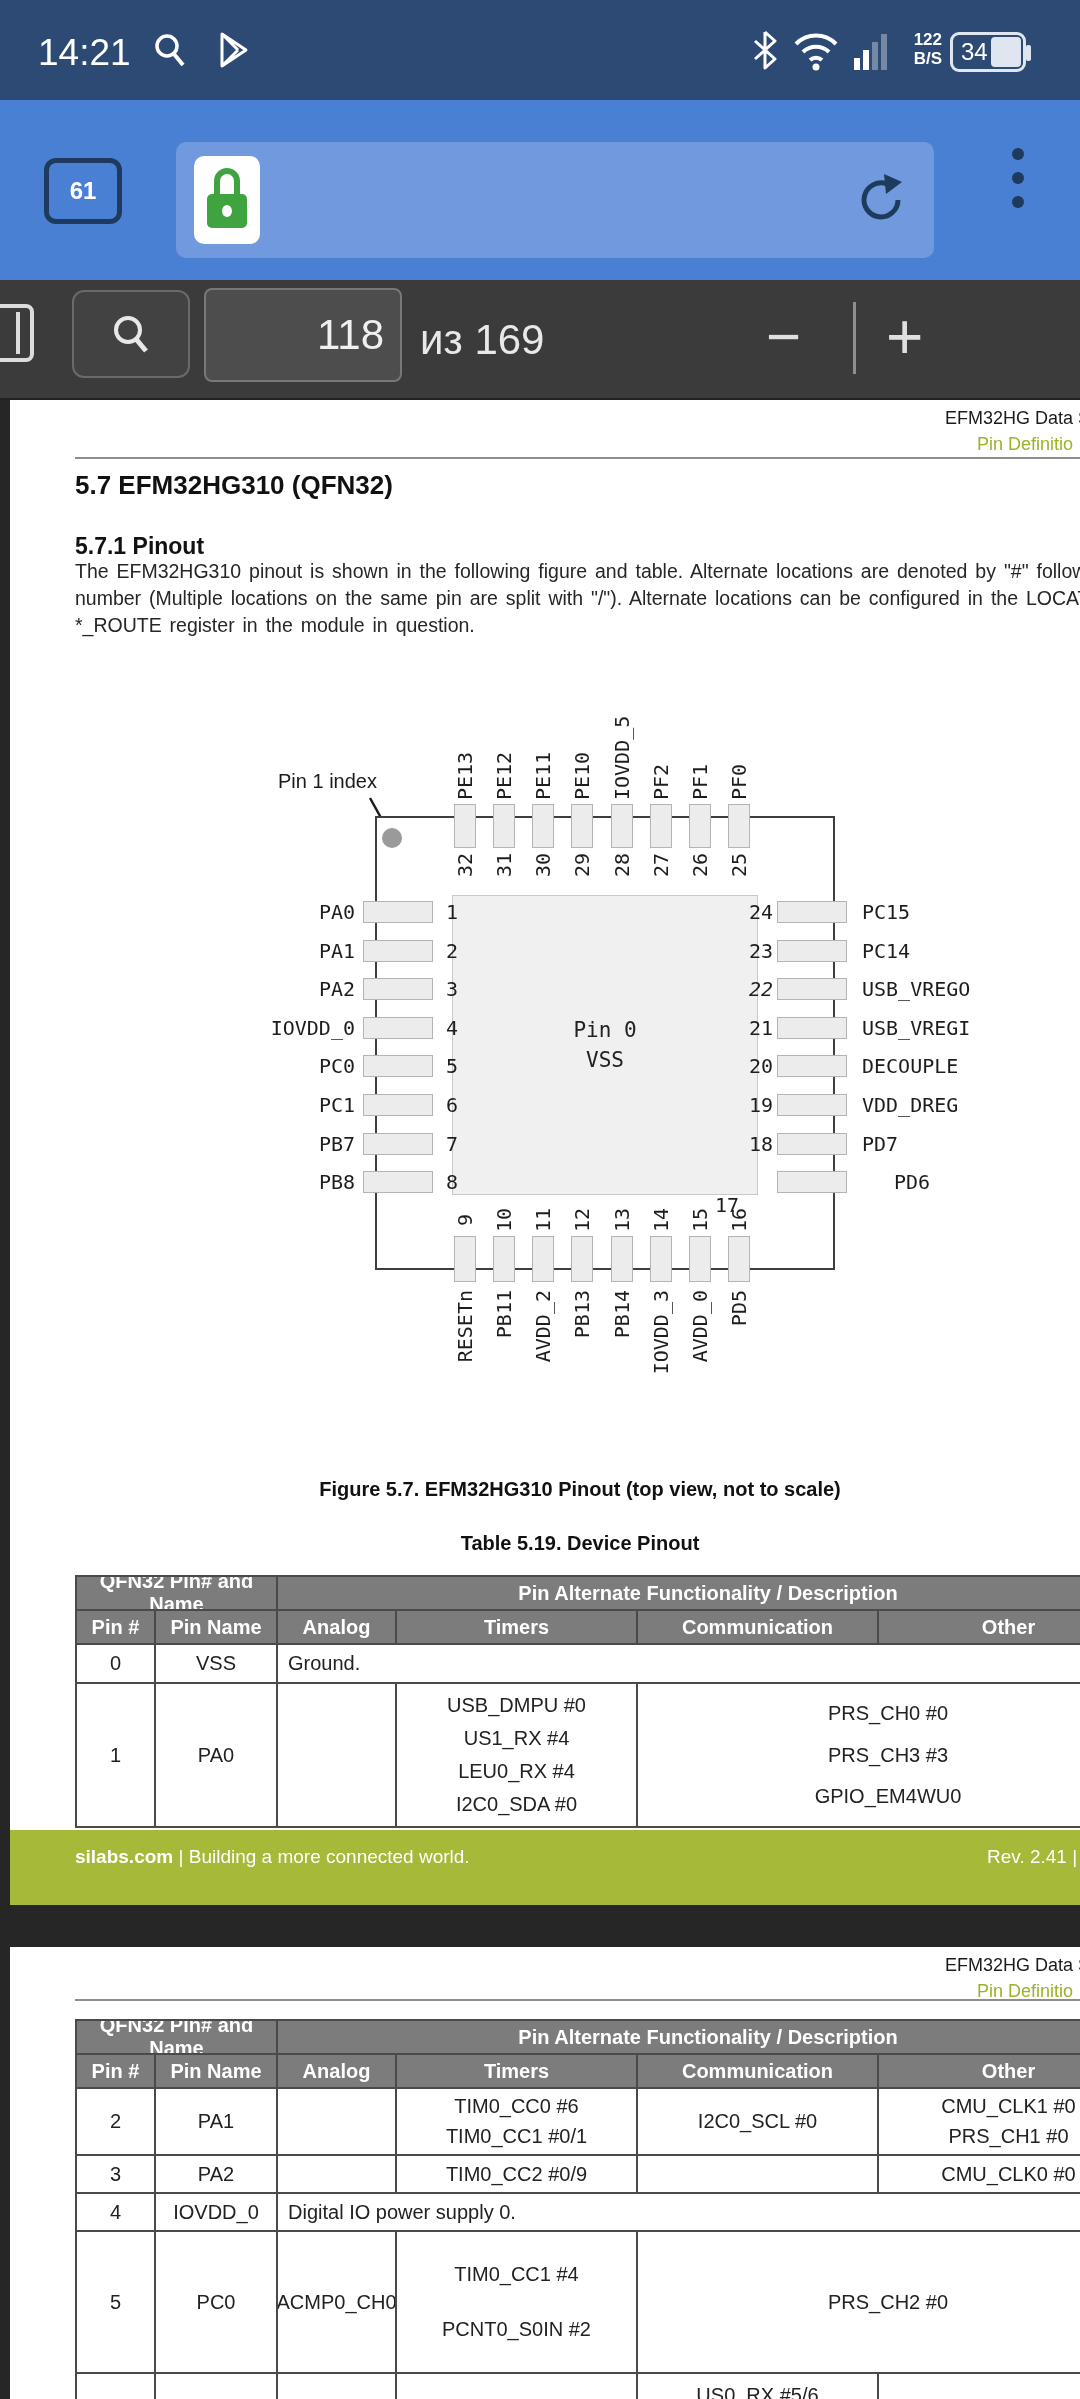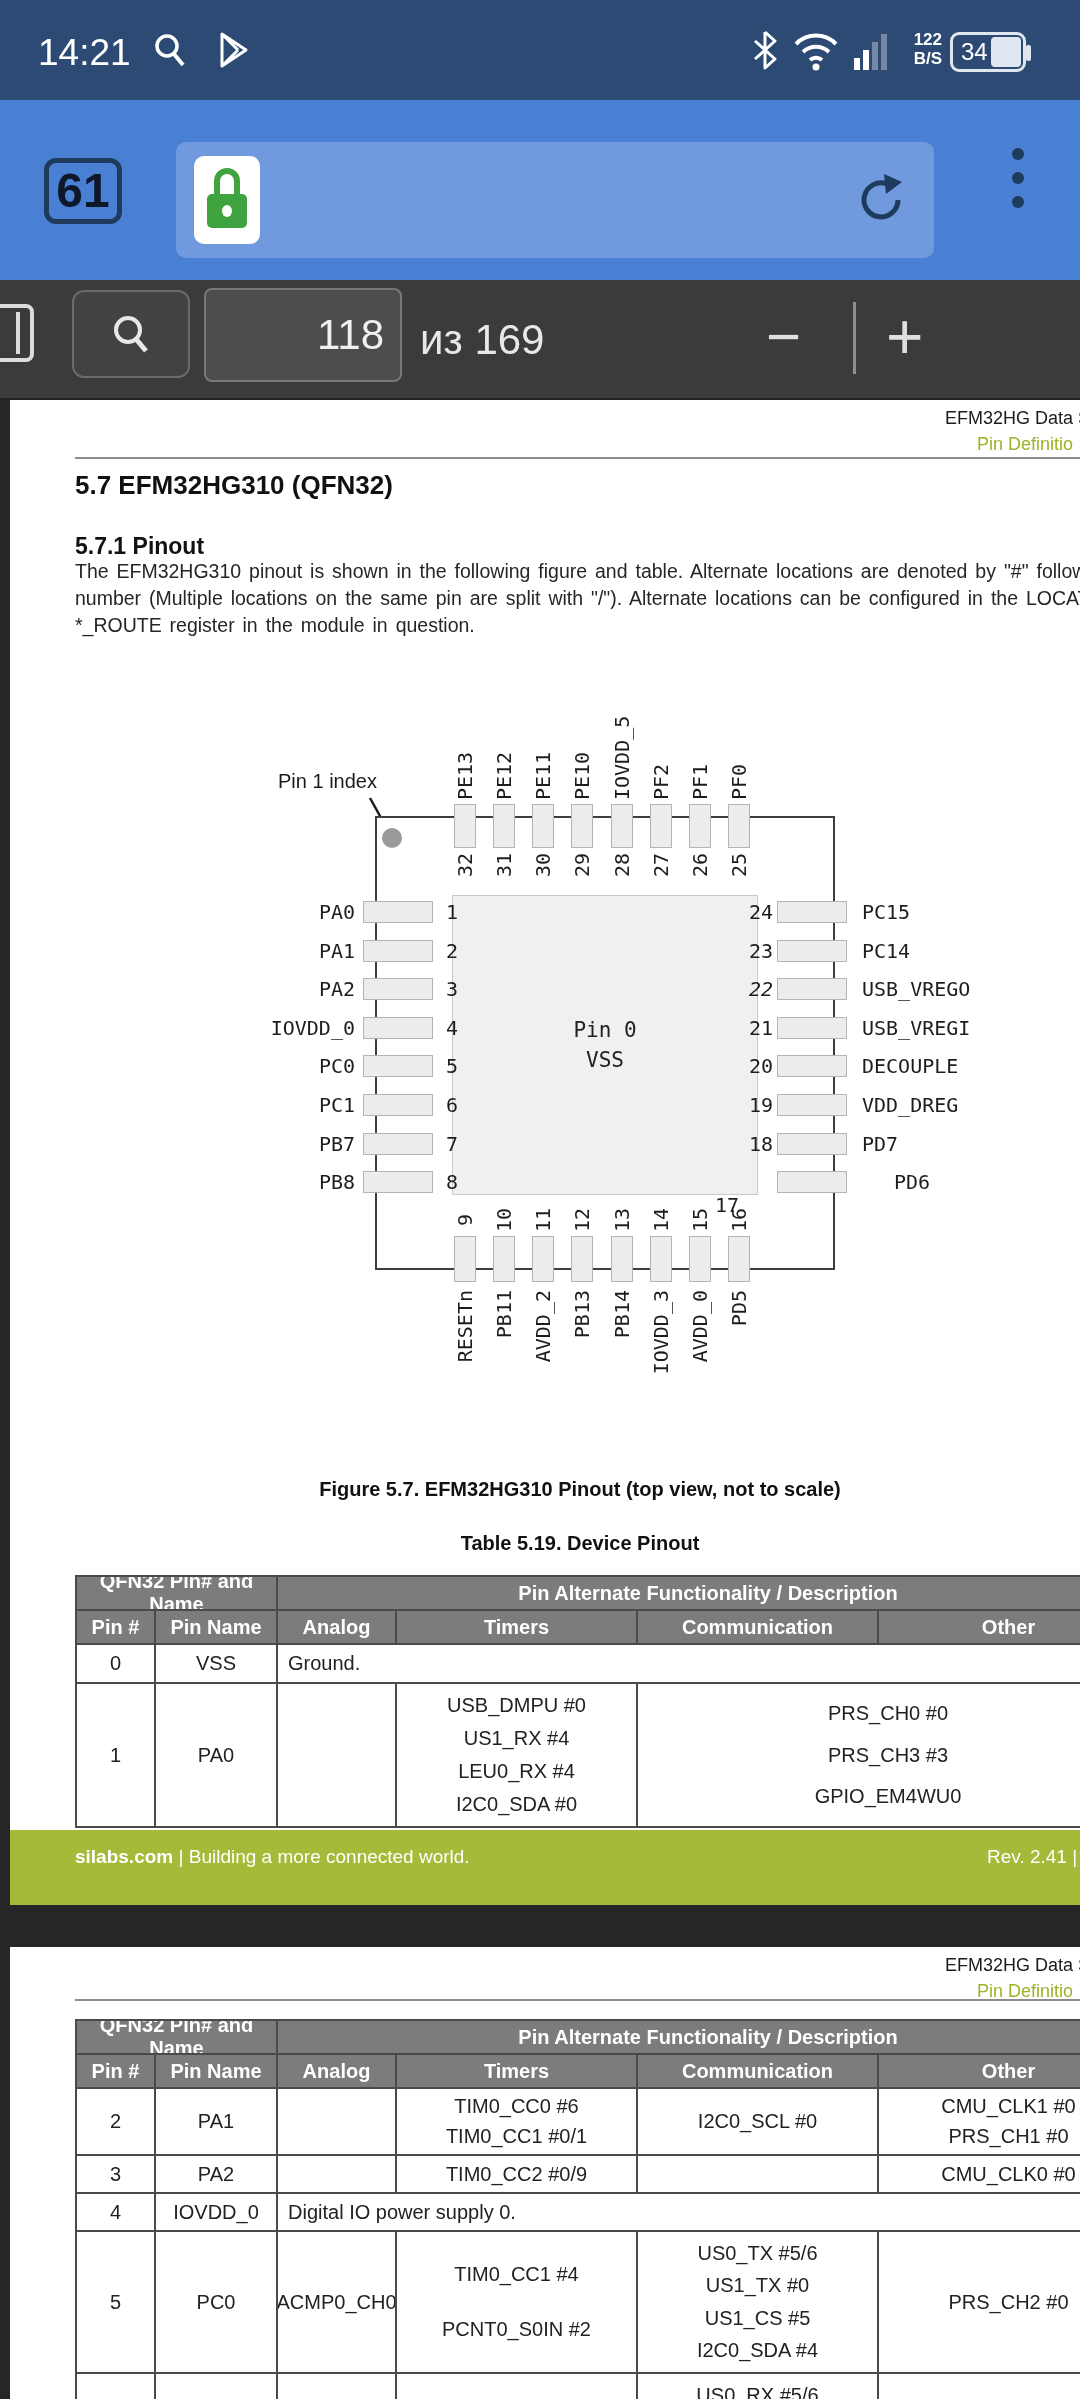--- a/index.html
+++ b/index.html
@@ -11,21 +11,21 @@
   .sb-time { position:absolute; left:30px; top:32px; color:#fff; font-size:37px;margin-left:8px; }
   .sb-ic { position:absolute; top:30px; }
   .sb-net { position:absolute; top:30px; color:#fff; text-align:right; line-height:19px; font-size:17px; font-weight:bold; }
   .battery { position:absolute; left:950px; top:32px; width:76px; height:40px; border:3px solid #dfe6f0; border-radius:9px; }
   .battery .nub { position:absolute; right:-8px; top:10px; width:5px; height:16px; background:#dfe6f0; border-radius:2px; }
   .battery .fill { position:absolute; right:2px; top:2px; bottom:2px; width:30px; background:#dfe6f0; border-radius:4px; }
   .battery .pct { position:absolute; left:8px; top:3px; font-size:24px; color:#fff; }
 
   
   #browserbar { position:absolute; left:0; top:100px; width:1080px; height:180px; background:#4a80d4; }
-  .tabbox { position:absolute; left:44px; top:58px; width:78px; height:66px; border:5px solid #1e3a5c; border-radius:12px; color:#0f172a; font-size:48px; font-weight:bold; text-align:center; line-height:56px; }
+  .tabbox { position:absolute; left:44px; top:58px; width:78px; height:66px; border:5px solid #1e3a5c; border-radius:12px; color:#ffffff; font-size:24px; font-weight:bold; text-align:center; line-height:56px; }
   .urlpill { position:absolute; left:176px; top:42px; width:758px; height:116px; background:#7199dd; border-radius:10px; }
   .lockbox { position:absolute; left:18px; top:14px; width:66px; height:88px; background:#fff; border-radius:10px; }
   .lock-shackle { width:26px; height:26px; border:6px solid #3fa33f; border-bottom:none; border-radius:13px 13px 0 0; margin:12px auto 0; }
   .lock-body { width:40px; height:34px; background:#3fa33f; border-radius:5px; margin:0 auto; position:relative; }
   .lock-body::after { content:""; position:absolute; left:15px; top:11px; width:10px; height:12px; background:#fff; border-radius:50%; }
   .urltext { position:absolute; left:100px; top:0; height:116px; line-height:116px; font-size:46px; color:#101010; white-space:nowrap; }
   .dots { position:absolute; left:1012px; top:48px; width:12px; }
   .dots span { display:block; width:12px; height:12px; border-radius:50%; background:#1e3a5c; margin-bottom:12px; }
 
   
@@ -373,26 +373,20 @@
         <div class="trow" style="height: 142px;">
           <div class="tcell" style="width: 79px;">5</div>
           <div class="tcell" style="width: 122px;">PC0</div>
           <div class="tcell" style="width: 119px;">
             <div class="cellline">ACMP0_CH0</div>
           </div>
           <div class="tcell" style="width: 241px;">
             <div class="cellline">TIM0_CC1 #4</div>
             <div class="cellline">PCNT0_S0IN #2</div>
           </div>
-          <div class="tcell" style="width: 241px;">
-            <div class="cellline">US0_TX #5/6</div>
-            <div class="cellline">US1_TX #0</div>
-            <div class="cellline">US1_CS #5</div>
-            <div class="cellline">I2C0_SDA #4</div>
-          </div>
           <div class="tcell">
             <div class="cellline">PRS_CH2 #0</div>
           </div>
         </div>
         <div class="trow" style="height: 60px;">
           <div class="tcell" style="width: 79px;"></div>
           <div class="tcell" style="width: 122px;"></div>
           <div class="tcell top-align" style="width: 119px;"></div>
           <div class="tcell top-align" style="width: 241px;"></div>
           <div class="tcell top-align" style="width: 241px;">

